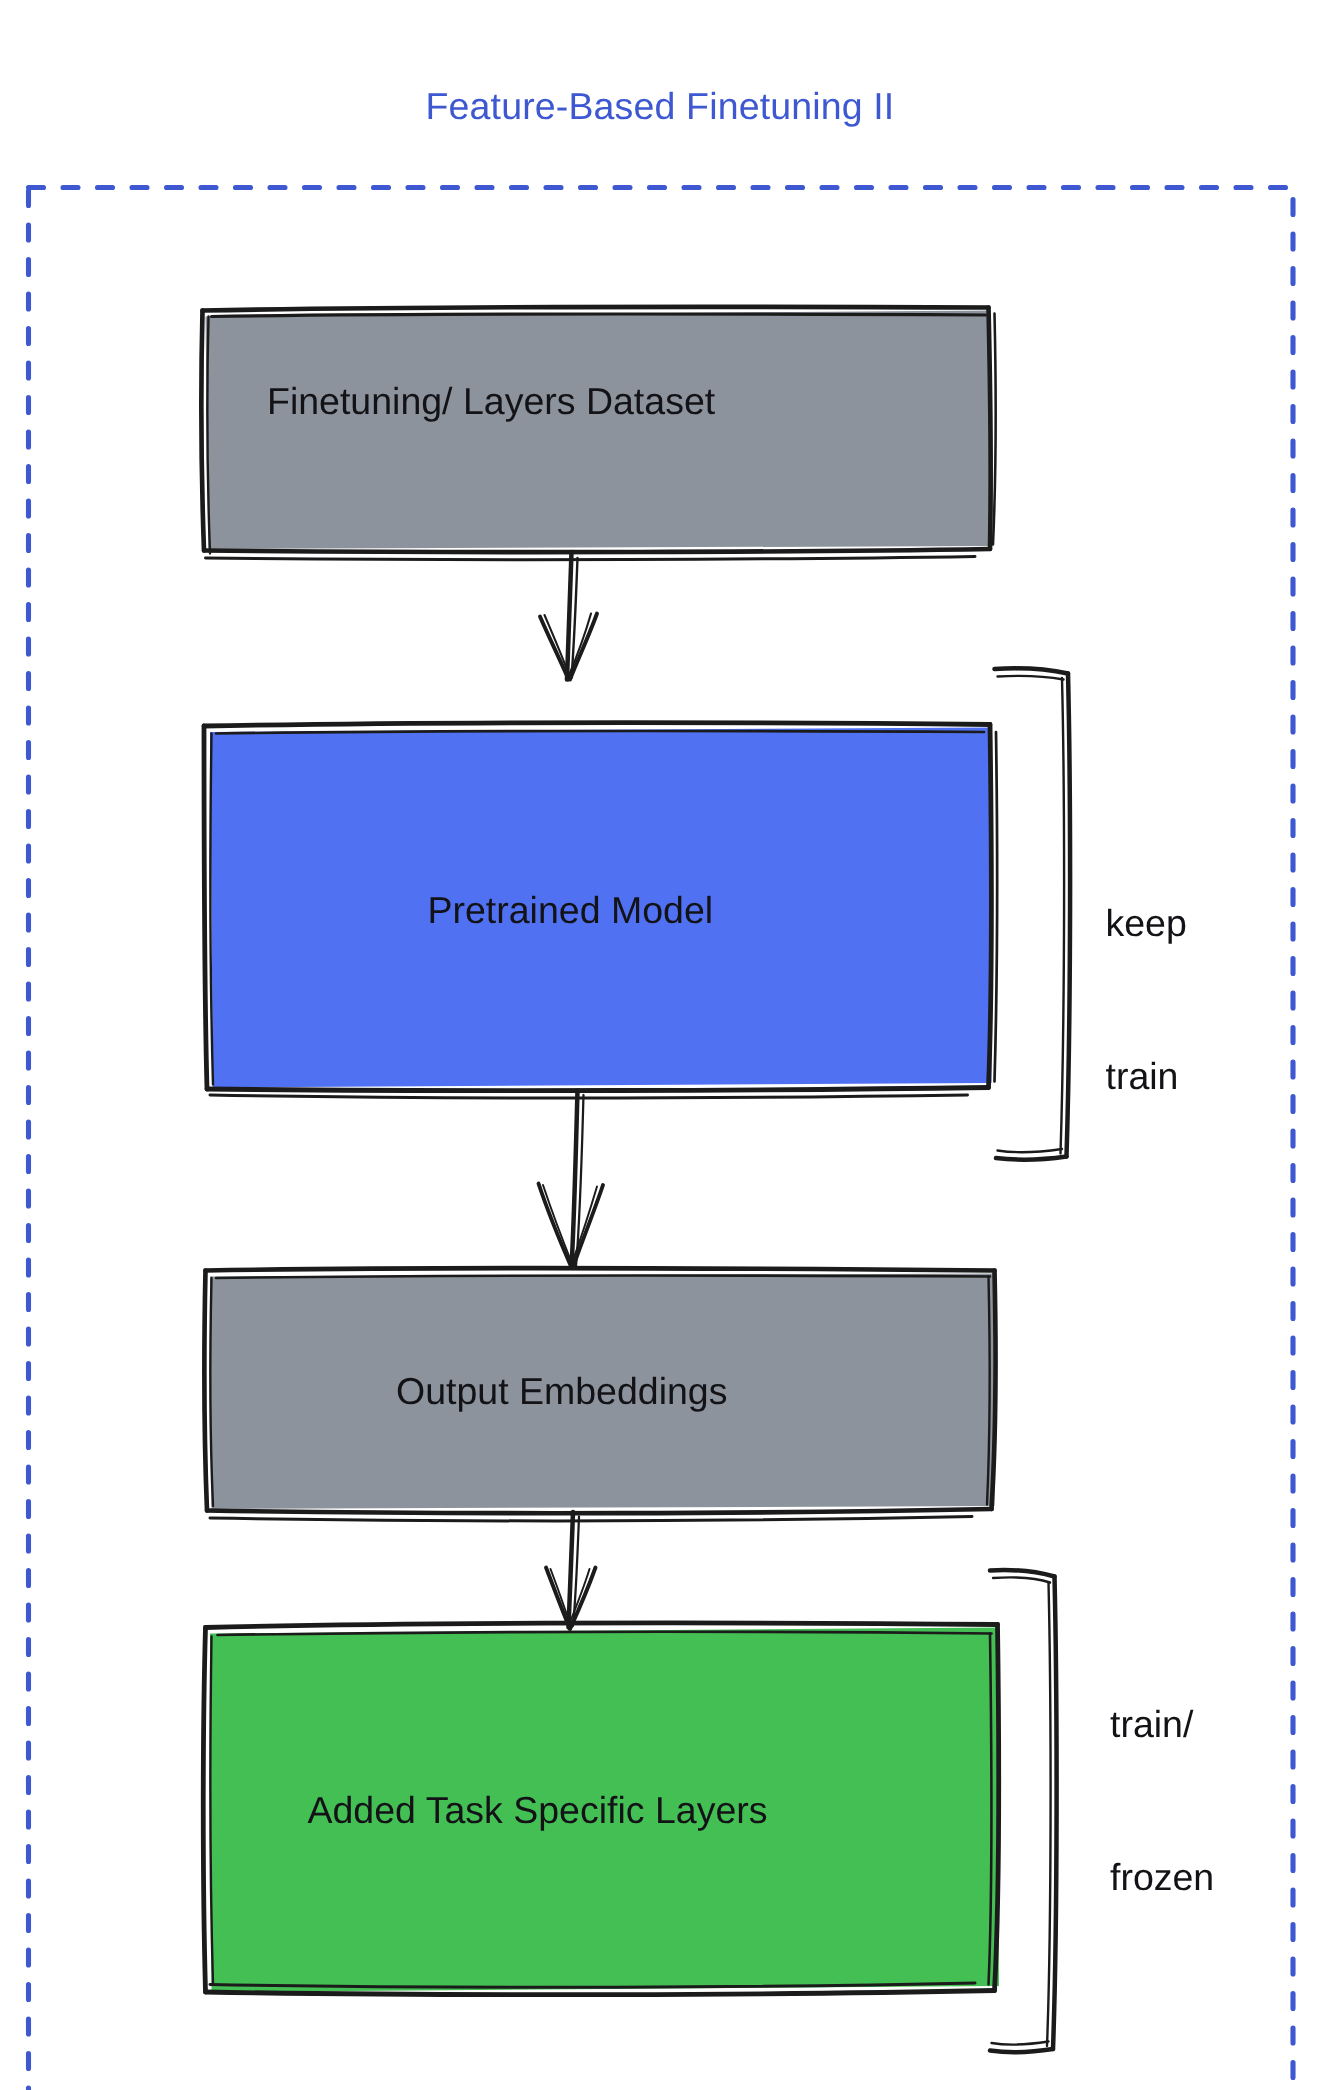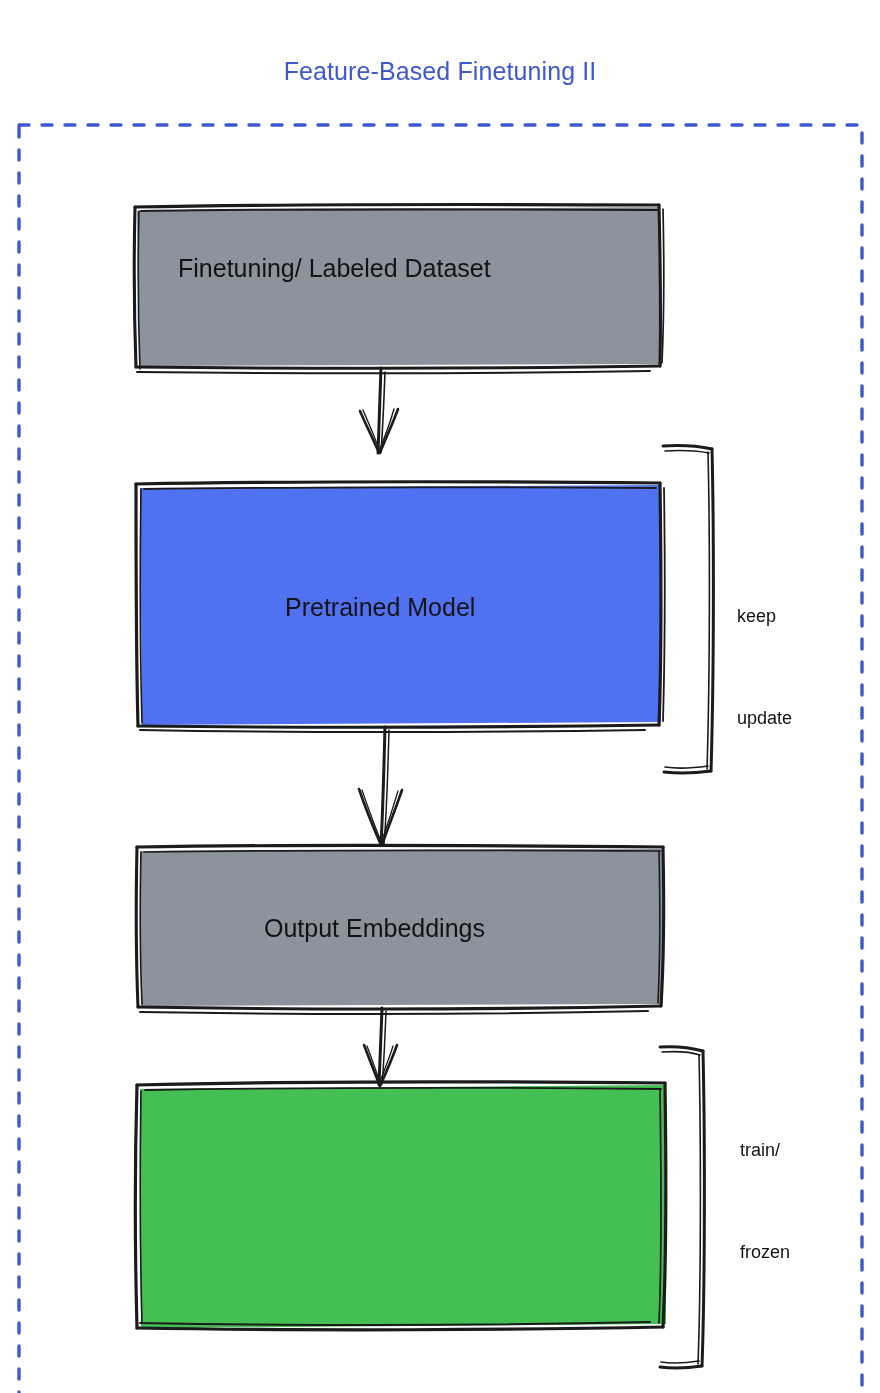--- a/index.html
+++ b/index.html
@@ -44,21 +44,21 @@
   }
   .box-label {
     font-size: 25px;
     color: #131317;
   }
   #label-dataset   { left: 178px; top: 221px; }
   #label-pretrained{ left: 285px; top: 560px; }
   #label-output    { left: 264px; top: 881px; }
   #label-added     { left: 205px; top: 1160px; }
   .annot {
-    font-size: 18px;
+    font-size: 25px;
     color: #131317;
     line-height: 34px;
   }
   #annot-frozen { left: 737px; top: 498px; }
   #annot-train  { left: 740px; top: 1032px; }
 </style>
 </head>
 <body>
 
 <div id="canvas">
@@ -165,30 +165,31 @@
       <path d="M660,1014 C676,1013 692,1015 703,1018" fill="none" stroke="#1b1b1b" stroke-width="3.0" stroke-linecap="round"></path>
       <path d="M662,1019 C677,1018 691,1019 700,1022" fill="none" stroke="#1b1b1b" stroke-width="1.6" stroke-linecap="round"></path>
       <path d="M702,1333 C689,1335 674,1336 660,1334" fill="none" stroke="#1b1b1b" stroke-width="3.0" stroke-linecap="round"></path>
       <path d="M699,1328 C686,1330 673,1331 661,1329" fill="none" stroke="#1b1b1b" stroke-width="1.6" stroke-linecap="round"></path>
     </g>
 
   </svg>
 
   <div class="txt" id="page-title">Feature-Based Finetuning II</div>
 
-  <div class="txt box-label" id="label-dataset">Finetuning/ Labeled Dataset</div>
+  <div class="txt box-label" id="label-dataset">Finetuning/ Layers Dataset</div>
 
   <div class="txt box-label" id="label-output">Output Embeddings</div>
 
   <div class="txt box-label" id="label-pretrained">Pretrained Model</div>
 
+  <div class="txt box-label" id="label-added">Added Task Specific Layers</div>
 
   <div class="txt annot" id="annot-frozen">
     <div>keep</div>
-    <div>update</div>
+    <div>train</div>
   </div>
 
   <div class="txt annot" id="annot-train">
     <div>train/</div>
     <div>frozen</div>
   </div>
 
 </div>
 
 </body></html>

